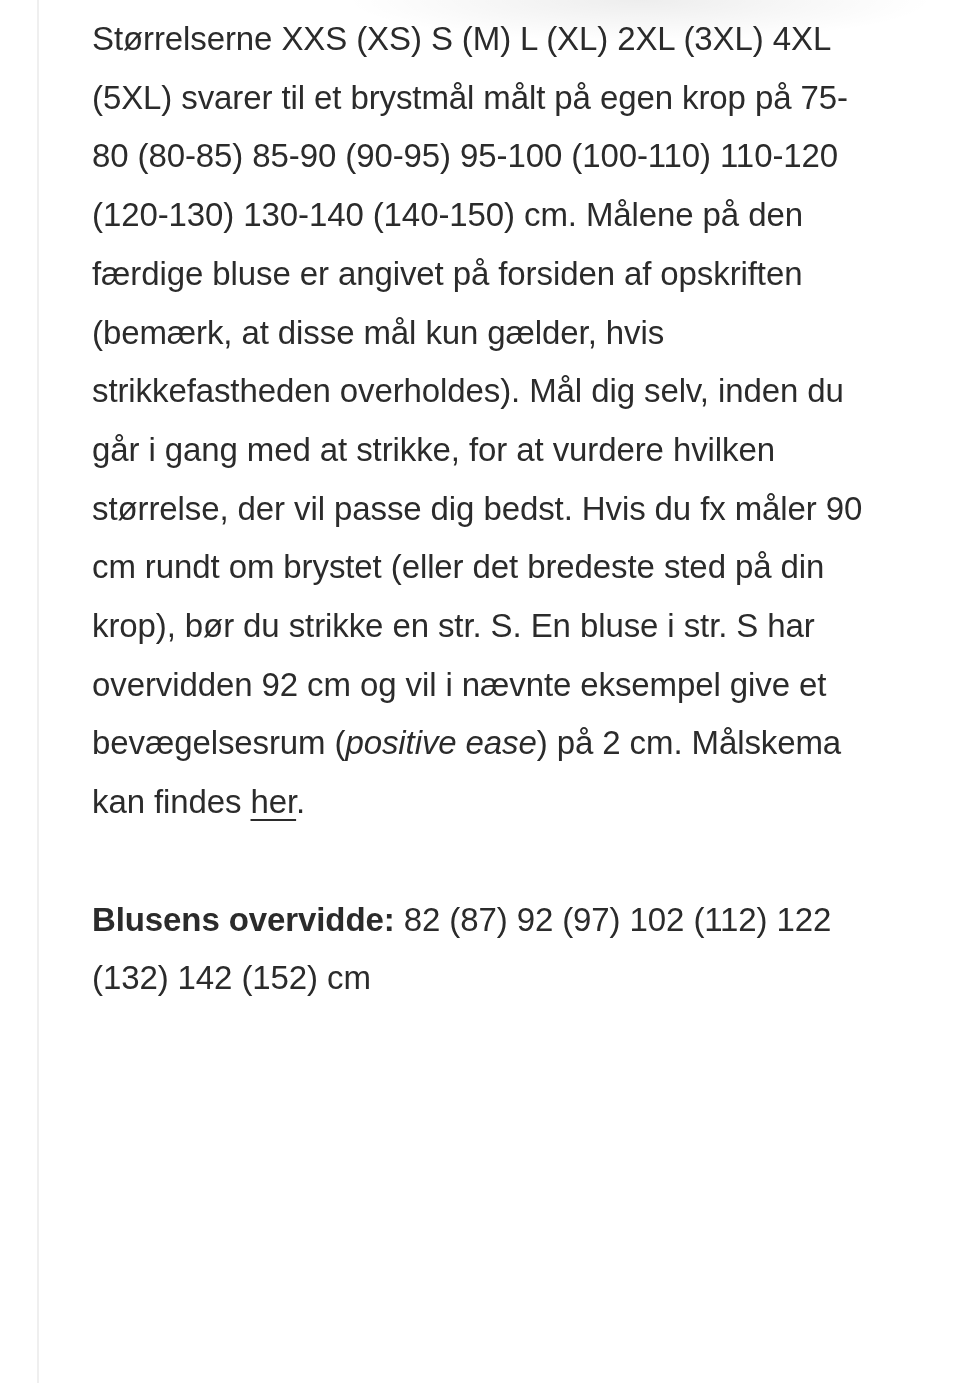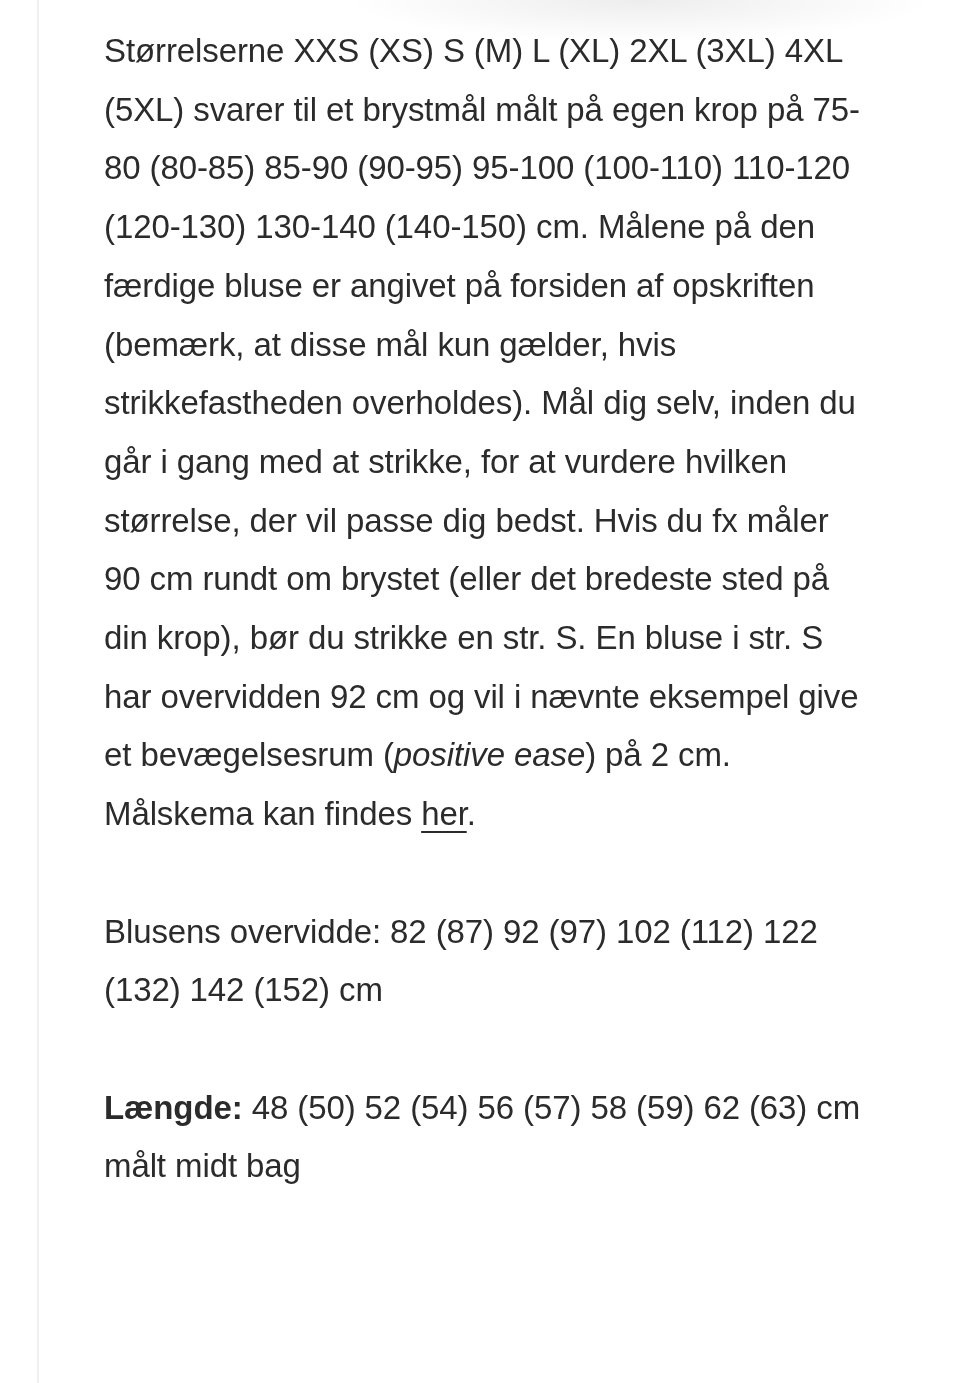--- a/index.html
+++ b/index.html
@@ -31,21 +31,21 @@
     .content {
       position: absolute;
       left: 88px;
       top: 6px;
       width: 800px;
       font-size: 33px;
       line-height: 58.7px;
       letter-spacing: -0.1px;
     }
     .content p {
-      margin: 16px;
+      margin: 4px;
     }
     .para {
       margin-bottom: 58.7px !important;
     }
     .link {
       text-decoration: underline;
       text-underline-offset: 6px;
       text-decoration-thickness: 2px;
       color: #2b2b2b;
       cursor: pointer;
@@ -55,16 +55,15 @@
 </head>
 <body>
 
 <div class="top-shade"></div>
 <div class="left-rule"></div>
 
 <div class="content">
   <p class="para"><span>Størrelserne XXS (XS) S (M) L (XL) 2XL (3XL) 4XL (5XL) svarer til et brystmål målt på egen krop på 75-80 (80-85) 85-90 (90-95) 95-100 (100-110) 110-120 (120-130) 130-140 (140-150) cm. Målene på den færdige bluse er angivet på forsiden af opskriften (bemærk, at disse mål kun gælder, hvis strikkefastheden overholdes). Mål dig selv, inden du går i gang med at strikke, for at vurdere hvilken størrelse, der vil passe dig bedst. Hvis du fx måler 90 cm rundt om brystet (eller det bredeste sted på din krop), bør du strikke en str. S. En bluse i str. S har overvidden 92 cm og vil i nævnte eksempel give et bevægelsesrum (</span><em>positive ease</em><span>) på 2 cm. Målskema kan findes </span><a class="link">her</a><span>.</span></p>
 
 
-  <p class="para"><span style="font-weight:normal">Blusens overvidde:</span><span> 82 (87) 92 (97) 102 (112) 122 (132) 142 (152) cm</span></p>
+  <p class="para"><span style="font-weight:bold">Blusens overvidde:</span><span> 82 (87) 92 (97) 102 (112) 122 (132) 142 (152) cm</span></p>
 
-  <p><span style="font-weight:bold">Længde:</span><span> 48 (50) 52 (54) 56 (57) 58 (59) 62 (63) cm målt midt bag</span></p>
 </div>
 
 </body></html>

